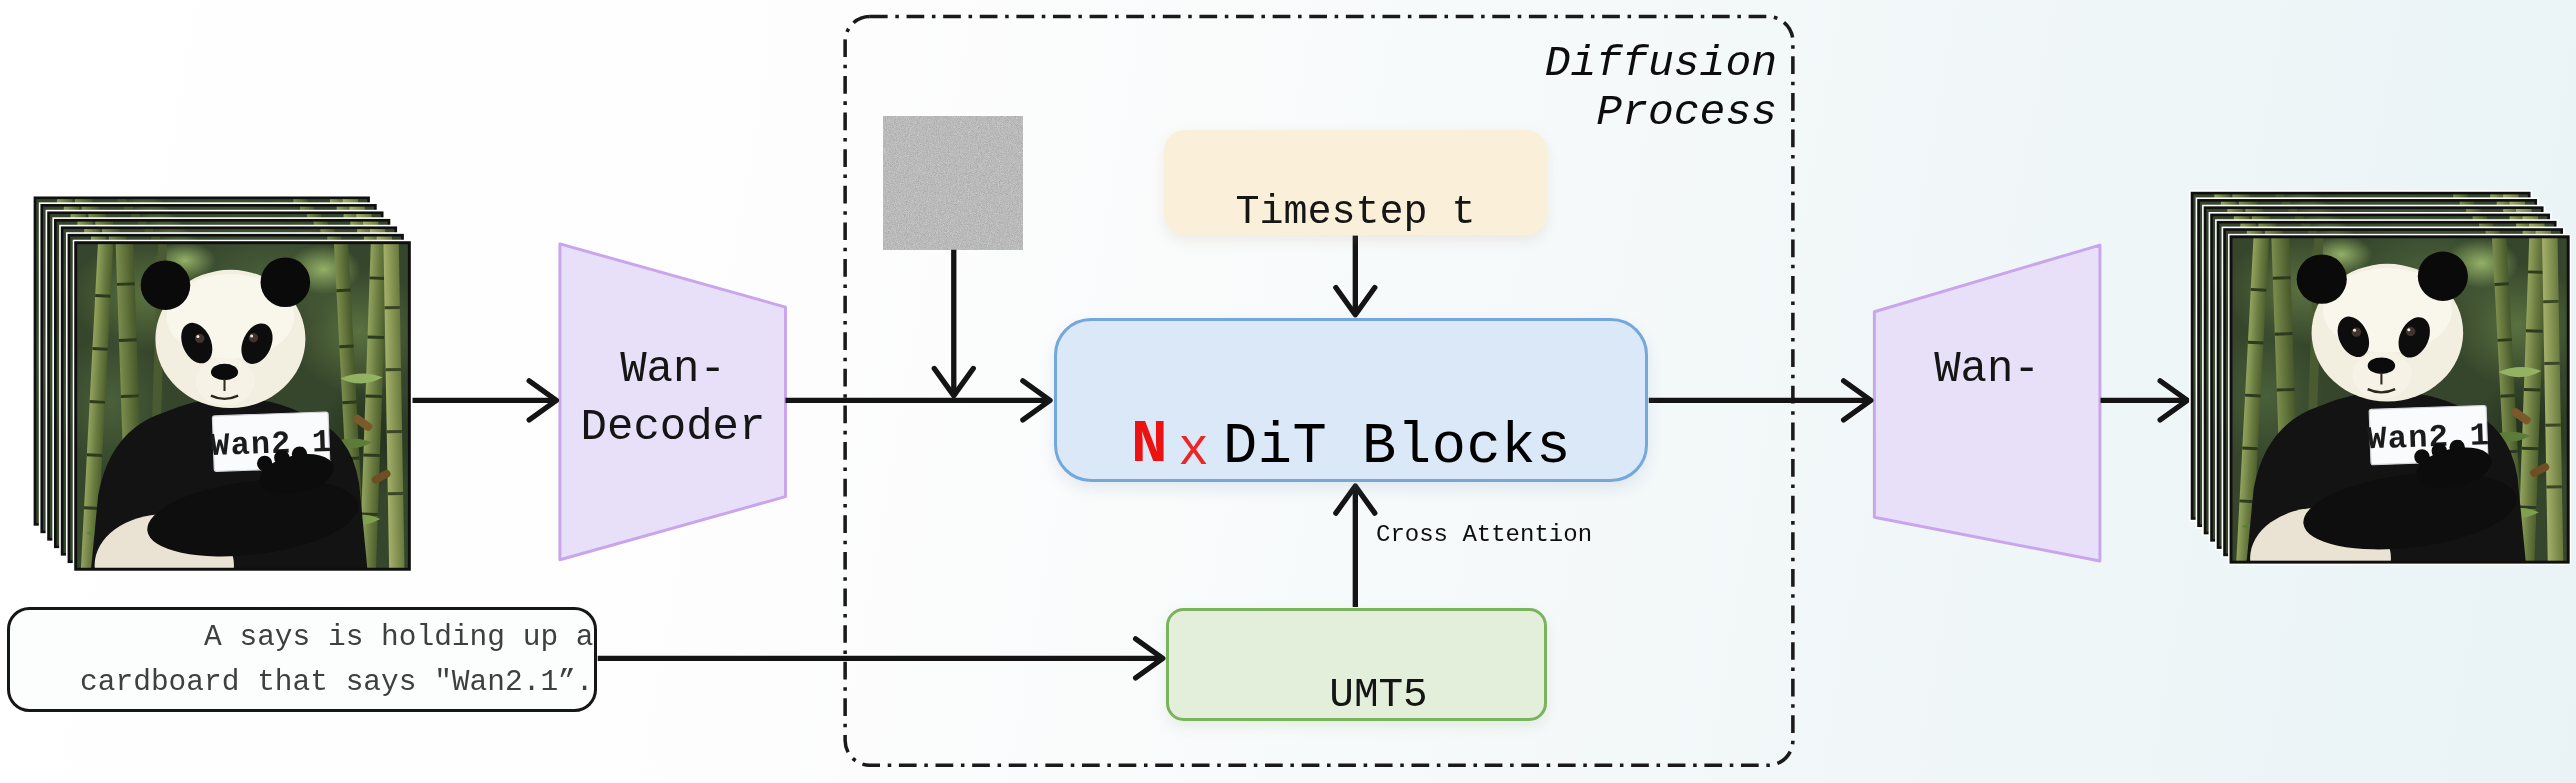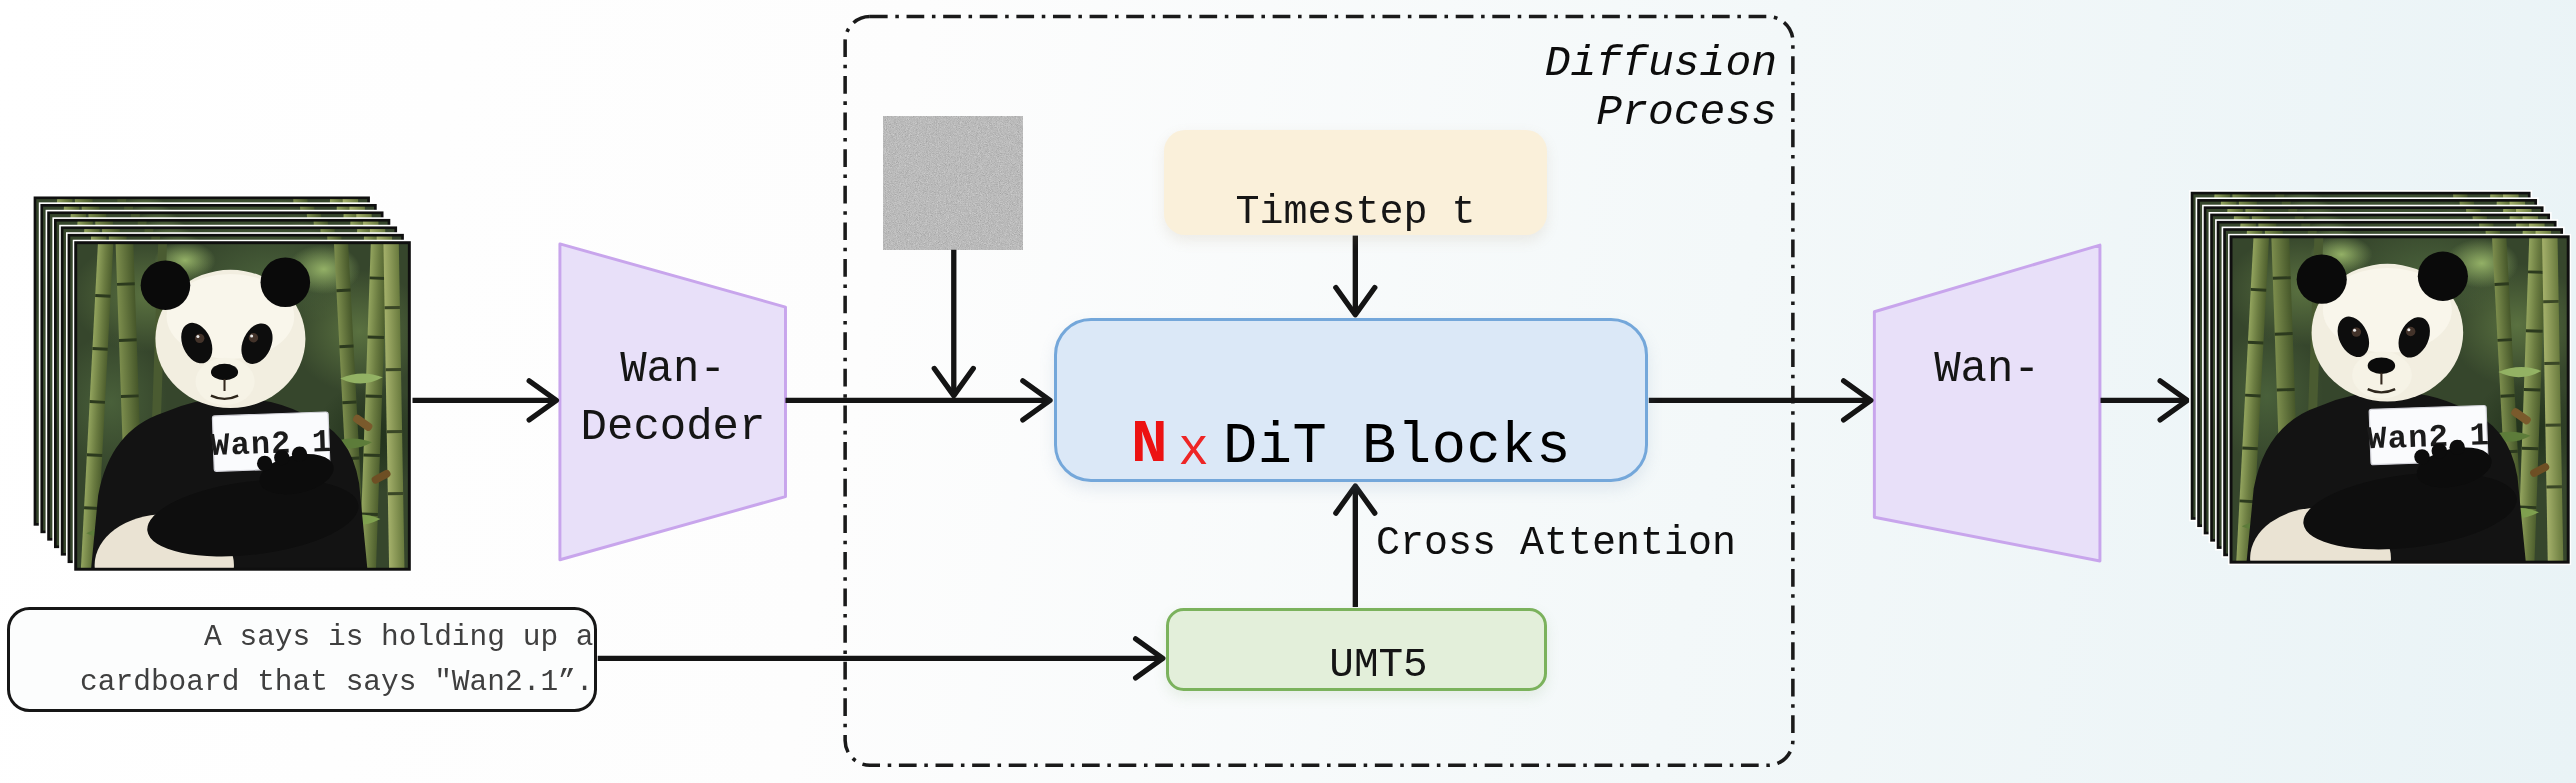--- a/index.html
+++ b/index.html
@@ -14,24 +14,24 @@
     font-size:43px;font-style:italic;font-weight:500;color:#0d0d0d;}
   .nodebox{position:absolute;box-sizing:border-box;display:flex;align-items:flex-end;justify-content:center;}
   #box-timestep{left:1164px;top:130px;width:383px;height:105px;border-radius:21px;
     background:#faf0da;font-size:40px;font-weight:500;color:#161616;
     box-shadow:0 5.9px 13px rgba(160,145,105,.14);}
   #box-dit{left:1054px;top:318px;width:594px;height:164px;border-radius:37px;
     background:#dbe8f7;border:3px solid #74a7da;box-shadow:0 7px 15.4px rgba(110,140,180,.16);}
   .dit-n{font-size:61px;font-weight:800;color:#ec1212;margin-right:10.6px;}
   .dit-x{font-size:51px;font-weight:400;color:#ee2525;margin-right:14px;}
   .dit-rest{font-size:57px;font-weight:500;color:#000000;letter-spacing:0.6px;}
-  #box-umt5{left:1166px;top:608px;width:381px;height:83px;border-radius:17.7px;
+  #box-umt5{left:1166px;top:608px;width:381px;height:113px;border-radius:17.7px;
     background:#e3efda;border:3.5px solid #7bb25c;font-size:41px;font-weight:500;color:#151515;
     box-shadow:0 5.9px 13px rgba(120,160,100,.14);padding-left:44px;}
-  #lbl-cross{left:1376px;top:521px;font-size:40px;font-weight:500;color:#0f0f0f;text-align:center;}
+  #lbl-cross{left:1376px;top:521px;font-size:24px;font-weight:500;color:#0f0f0f;text-align:center;}
   #lbl-encoder{left:560px;top:340px;width:226px;text-align:center;
     font-size:44px;line-height:1.32;font-weight:500;color:#151515;}
   #lbl-decoder{left:1874px;top:340px;width:226px;text-align:center;
     font-size:44px;line-height:1.32;font-weight:500;color:#151515;}
   #box-prompt{left:6.5px;top:607px;width:590px;height:105px;border-radius:22.4px;
     background:#fcfdfd;border:3px solid #161616;flex-direction:column;
     font-size:29.5px;line-height:1.52;color:#3f3f3f;text-align:center;}
   .arrow line{stroke:#141414;stroke-width:9;}
   .arrow polyline{fill:none;stroke:#141414;stroke-width:9;stroke-linejoin:round;stroke-linecap:round;}
 </style>

